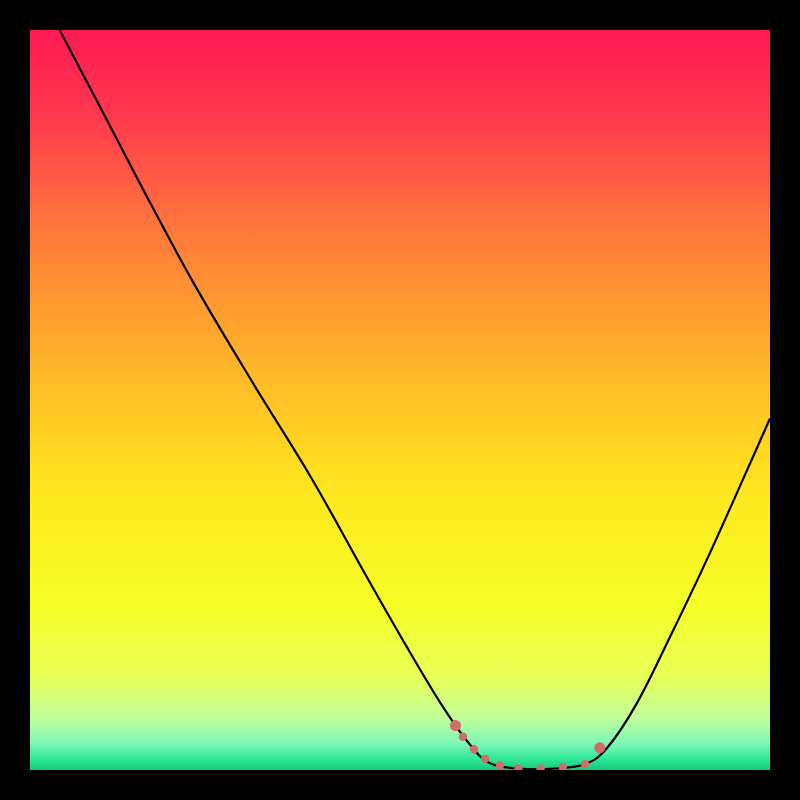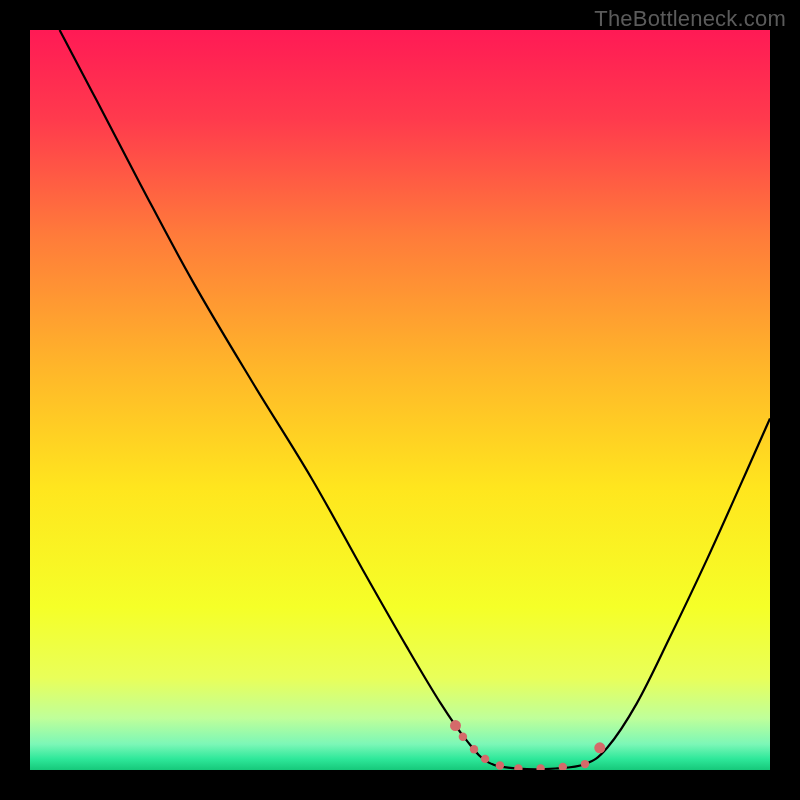--- a/index.html
+++ b/index.html
@@ -46,21 +46,20 @@
   .markers {
     position: absolute;
     inset: 0;
     z-index: 4;
   }
 </style>
 </head>
 <body>
 
 <div class="frame">
-  <div class="watermark">TheBottleneck.com</div>
 
   <div class="plot-area">
 
     <svg class="gradient" viewBox="0 0 740 740" preserveAspectRatio="none">
       <defs>
         <linearGradient id="bg-grad" x1="0" y1="0" x2="0" y2="1">
             <stop offset="0.00%" stop-color="#ff1a55"></stop>
             <stop offset="12.00%" stop-color="#ff3a4d"></stop>
             <stop offset="28.00%" stop-color="#ff7c3a"></stop>
             <stop offset="45.00%" stop-color="#ffb42a"></stop>

